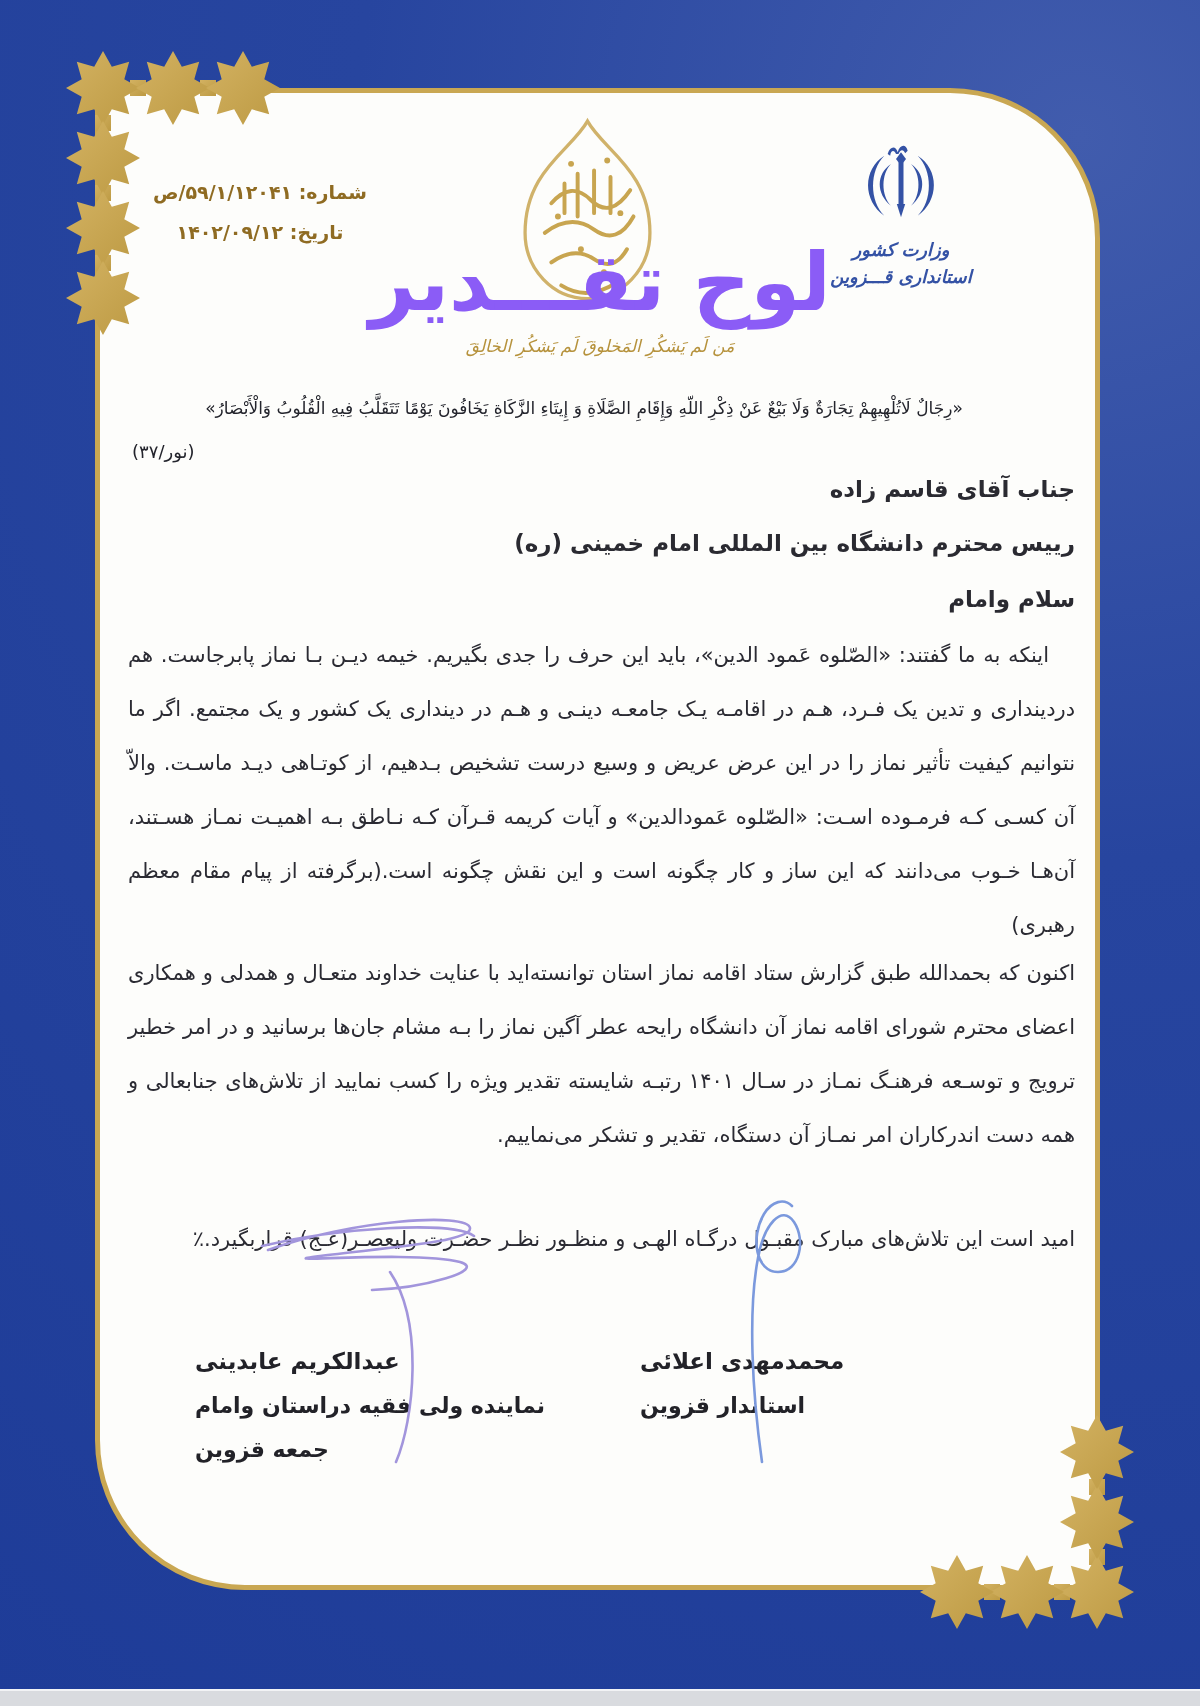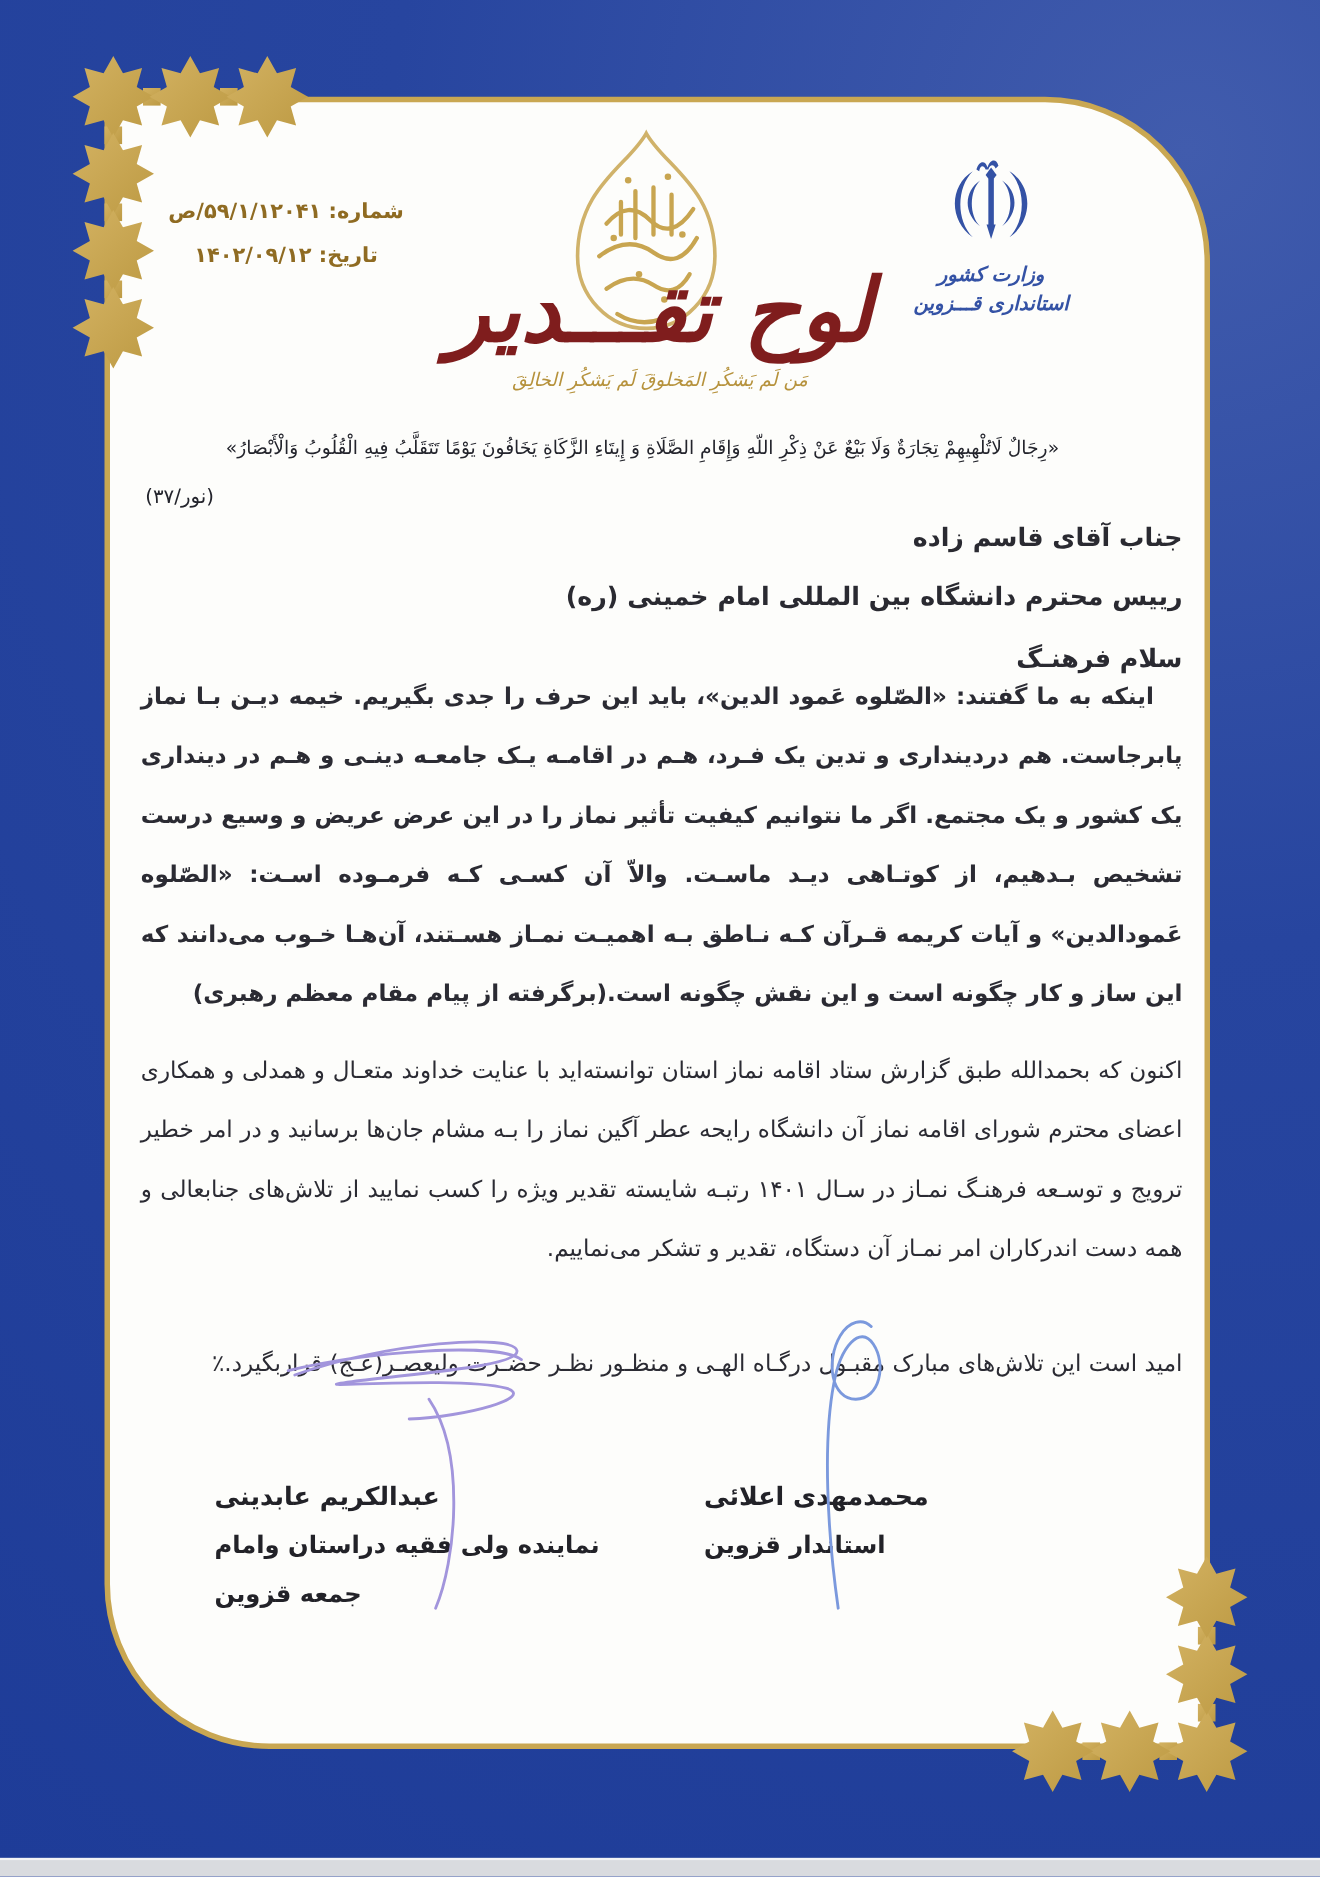--- a/index.html
+++ b/index.html
@@ -24,22 +24,22 @@
   
   .ref-block{
     position:absolute;left:140px;top:172px;width:240px;
     direction:rtl;text-align:center;
     color:#8f6b22;font-size:19px;font-weight:600;line-height:40px;
   }
   .ref-row span{display:inline;}
   .bismillah-seal{position:absolute;left:505px;top:108px;width:165px;height:230px;}
   .doc-title{
     position:absolute;left:270px;top:228px;width:660px;
-    text-align:center;color:#7f1d1d;
-    font-size:80px;font-weight:bold;font-style:italic;
+    text-align:center;color:#8b5cf6;
+    font-size:80px;font-weight:bold;
     line-height:110px;white-space:nowrap;
   }
   .doc-subtitle{
     position:absolute;left:330px;top:336px;width:540px;
     text-align:center;color:#b6923c;font-size:17px;font-style:italic;
     white-space:nowrap;
   }
   .emblem-block{
     position:absolute;left:808px;top:132px;width:186px;text-align:center;
     color:#3452a5;
@@ -56,21 +56,21 @@
     position:absolute;left:132px;top:441px;color:#23242c;font-size:18px;
   }
   
   .content{position:absolute;left:128px;width:947px;direction:rtl;color:#2a2a31;}
   .recipient-1{top:476px;font-size:23px;font-weight:bold;}
   .recipient-2{top:530px;font-size:23px;font-weight:bold;}
   .salutation{top:586px;font-size:23px;font-weight:bold;}
   .para{
     font-size:21px;line-height:54px;text-align:justify;color:#2b2b33;
   }
-  .para-1{top:606px;text-indent:26px;font-weight:bold;}
+  .para-1{top:628px;text-indent:26px;}
   .para-2{top:946px;}
   .para-3{top:1212px;}
   
   .sig-block{position:absolute;text-align:left;direction:rtl;color:#222228;}
   .sig-right{left:640px;top:1338px;width:320px;}
   .sig-left{left:195px;top:1338px;width:410px;}
   .sig-name{font-size:23px;font-weight:bold;line-height:46px;}
   .sig-title{font-size:22px;font-weight:bold;line-height:44px;}
   .pen-layer{position:absolute;inset:0;pointer-events:none;}
   
@@ -162,21 +162,21 @@
     </svg>
     <div class="ministry-line">وزارت کشور</div>
     <div class="ministry-line">استانداری قـــزوین</div>
   </div>
 
   <div class="verse-line">«رِجَالٌ لَاتُلْهِیهِمْ تِجَارَةٌ وَلَا بَیْعٌ عَنْ ذِکْرِ اللّهِ وَإِقَامِ الصَّلَاةِ وَ إِیتَاءِ الزَّکَاةِ یَخَافُونَ یَوْمًا تَتَقَلَّبُ فِیهِ الْقُلُوبُ وَالْأَبْصَارُ»</div>
   <div class="verse-ref">(نور/۳۷)</div>
 
   <div class="content recipient-1" style="position:absolute;">جناب آقای قاسم زاده</div>
   <div class="content recipient-2" style="position:absolute;">رییس محترم دانشگاه بین المللی امام خمینی (ره)</div>
-  <div class="content salutation" style="position:absolute;">سلام فرهنـگ</div>
+  <div class="content salutation" style="position:absolute;">سلام وامام</div>
 
   <div class="content para para-1" style="position:absolute;">اینکه به ما گفتند: «الصّلوه عَمود الدین»، باید این حرف را جدی بگیریم. خیمه دیـن بـا نماز پابرجاست. هم دردینداری و تدین یک فـرد، هـم در اقامـه یـک جامعـه دینـی و هـم در دینداری یک کشور و یک مجتمع. اگر ما نتوانیم کیفیت تأثیر نماز را در این عرض عریض و وسیع درست تشخیص بـدهیم، از کوتـاهی دیـد ماسـت. والاّ آن کسـی کـه فرمـوده اسـت: «الصّلوه عَمودالدین» و آیات کریمه قـرآن کـه نـاطق بـه اهمیـت نمـاز هسـتند، آن‌هـا خـوب می‌دانند که این ساز و کار چگونه است و این نقش چگونه است.(برگرفته از پیام مقام معظم رهبری)</div>
   <div class="content para para-2" style="position:absolute;">اکنون که بحمدالله طبق گزارش ستاد اقامه نماز استان توانسته‌اید با عنایت خداوند متعـال و همدلی و همکاری اعضای محترم شورای اقامه نماز آن دانشگاه رایحه عطر آگین نماز را بـه مشام جان‌ها برسانید و در امر خطیر ترویج و توسـعه فرهنـگ نمـاز در سـال ۱۴۰۱ رتبـه شایسته تقدیر ویژه را کسب نمایید از تلاش‌های جنابعالی و همه دست اندرکاران امر نمـاز آن دستگاه، تقدیر و تشکر می‌نماییم.</div>
   <div class="content para para-3" style="position:absolute;">امید است این تلاش‌های مبارک مقبـول درگـاه الهـی و منظـور نظـر حضـرت ولیعصـر(عـج) قراربگیرد.٪</div>
 
   <div class="sig-block sig-right">
     <div class="sig-name">محمدمهدی اعلائی</div>
     <div class="sig-title">استاندار قزوین</div>
   </div>
   <div class="sig-block sig-left">

